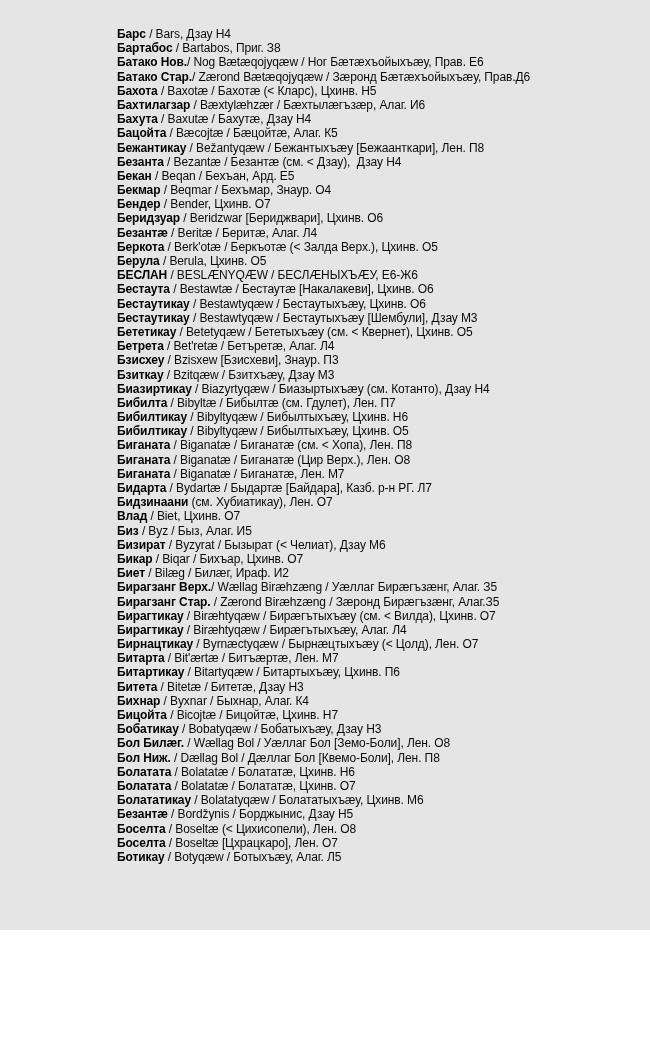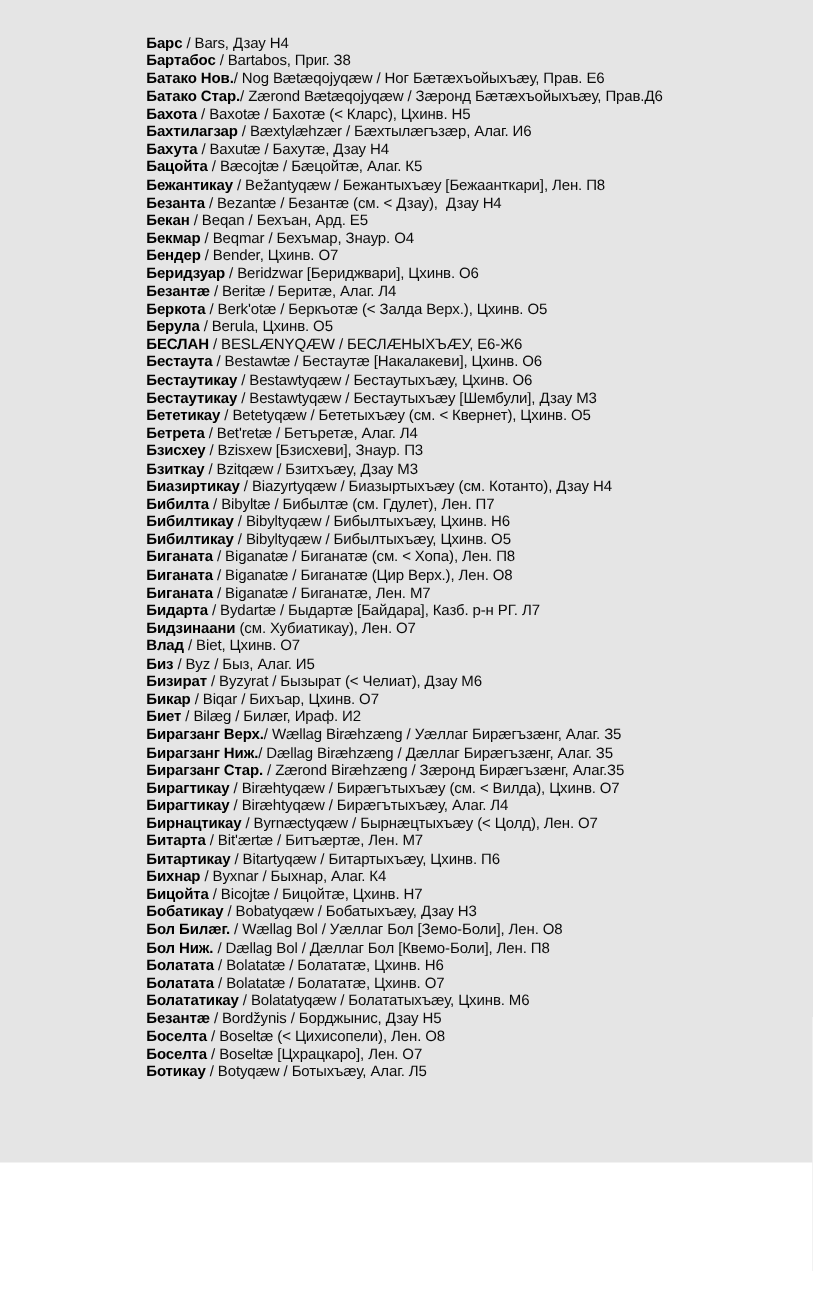--- a/index.html
+++ b/index.html
@@ -76,27 +76,27 @@
       <div class="entry"><span class="term">Биганата</span><span class="details"> / Biganatæ / Биганатæ (Цир Верх.), Лен. О8</span></div>
       <div class="entry"><span class="term">Биганата</span><span class="details"> / Biganatæ / Биганатæ, Лен. М7</span></div>
       <div class="entry"><span class="term">Бидарта</span><span class="details"> / Bydartæ / Быдартæ [Байдара], Казб. р-н РГ. Л7</span></div>
       <div class="entry"><span class="term">Бидзинаани</span><span class="details"> (см. Хубиатикау), Лен. О7</span></div>
       <div class="entry"><span class="term">Влад</span><span class="details"> / Biet, Цхинв. О7</span></div>
       <div class="entry"><span class="term">Биз</span><span class="details"> / Byz / Быз, Алаг. И5</span></div>
       <div class="entry"><span class="term">Бизират</span><span class="details"> / Byzyrat / Бызырат (&lt; Челиат), Дзау М6</span></div>
       <div class="entry"><span class="term">Бикар</span><span class="details"> / Biqar / Бихъар, Цхинв. О7</span></div>
       <div class="entry"><span class="term">Биет</span><span class="details"> / Bilæg / Билæг, Ираф. И2</span></div>
       <div class="entry"><span class="term">Бирагзанг Верх.</span><span class="details">/ Wællag Biræhzæng / Уæллаг Бирæгъзæнг, Алаг. З5</span></div>
-      <div class="entry"><span class="term">Бирагзанг Ниж.</span><span class="details">/ Dællag Biræhzæng / Дæллаг Бирæгъзæнг, Алаг. З5</span></div>
       <div class="entry"><span class="term">Бирагзанг Стар.</span><span class="details"> / Zærond Biræhzæng / Зæронд Бирæгъзæнг, Алаг.З5</span></div>
       <div class="entry"><span class="term">Бирагтикау</span><span class="details"> / Biræhtyqæw / Бирæгътыхъæу (см. &lt; Вилда), Цхинв. О7</span></div>
       <div class="entry"><span class="term">Бирагтикау</span><span class="details"> / Biræhtyqæw / Бирæгътыхъæу, Алаг. Л4</span></div>
       <div class="entry"><span class="term">Бирнацтикау</span><span class="details"> / Byrnæctyqæw / Бырнæцтыхъæу (&lt; Цолд), Лен. О7</span></div>
       <div class="entry"><span class="term">Битарта</span><span class="details"> / Bit'ærtæ / Битъæртæ, Лен. М7</span></div>
       <div class="entry"><span class="term">Битартикау</span><span class="details"> / Bitartyqæw / Битартыхъæу, Цхинв. П6</span></div>
+      <div class="entry"><span class="term">Битета</span><span class="details"> / Bitetæ / Битетæ, Дзау Н3</span></div>
       <div class="entry"><span class="term">Бихнар</span><span class="details"> / Byxnar / Быхнар, Алаг. К4</span></div>
       <div class="entry"><span class="term">Бицойта</span><span class="details"> / Bicojtæ / Бицойтæ, Цхинв. Н7</span></div>
       <div class="entry"><span class="term">Бобатикау</span><span class="details"> / Bobatyqæw / Бобатыхъæу, Дзау Н3</span></div>
       <div class="entry"><span class="term">Бол Билæг.</span><span class="details"> / Wællag Bol / Уæллаг Бол [Земо-Боли], Лен. О8</span></div>
       <div class="entry"><span class="term">Бол Ниж.</span><span class="details"> / Dællag Bol / Дæллаг Бол [Квемо-Боли], Лен. П8</span></div>
       <div class="entry"><span class="term">Болатата</span><span class="details"> / Bolatatæ / Болататæ, Цхинв. Н6</span></div>
       <div class="entry"><span class="term">Болатата</span><span class="details"> / Bolatatæ / Болататæ, Цхинв. О7</span></div>
       <div class="entry"><span class="term">Болататикау</span><span class="details"> / Bolatatyqæw / Болататыхъæу, Цхинв. М6</span></div>
       <div class="entry"><span class="term">Безантæ</span><span class="details"> / Bordžynis / Борджынис, Дзау Н5</span></div>
       <div class="entry"><span class="term">Боселта</span><span class="details"> / Boseltæ (&lt; Цихисопели), Лен. О8</span></div>

